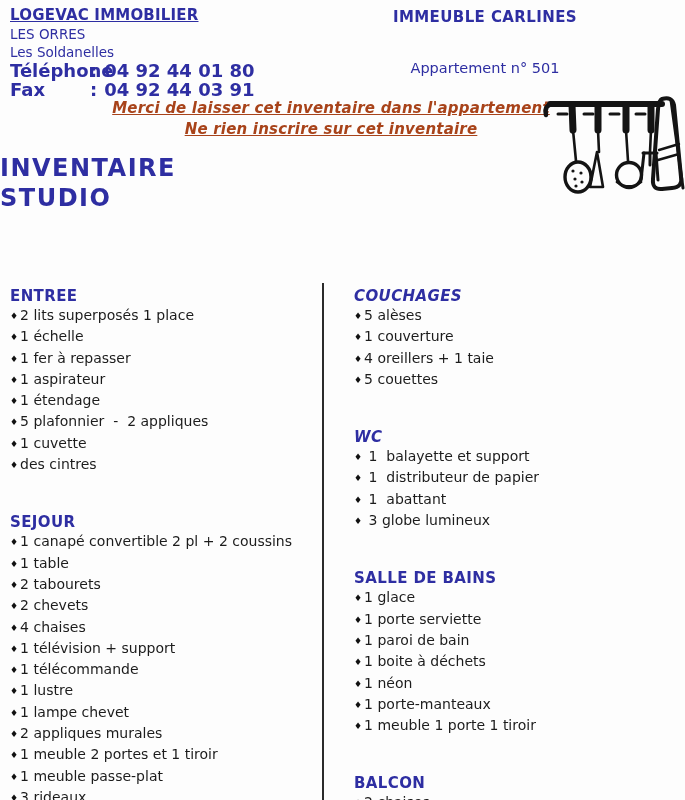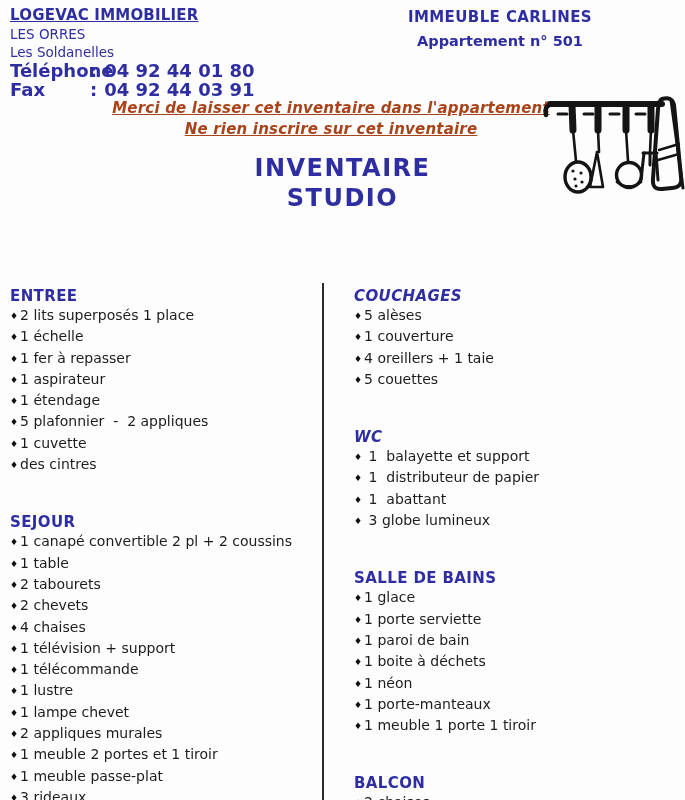--- a/index.html
+++ b/index.html
@@ -11,37 +11,37 @@
 
   
   .header-left{position:absolute;left:10px;top:6px;}
   .agency-name{font-size:15px;font-weight:bold;text-decoration:underline;line-height:19px;letter-spacing:.2px;}
   .agency-line{font-size:13.5px;line-height:18px;}
   .contact-row{display:flex;font-weight:bold;font-size:18px;line-height:19px;}
   .contact-label{width:80px;}
   .contact-sep{margin-right:7px;}
 
   
-  .header-right{position:absolute;left:375px;top:8px;width:250px;text-align:center;}
+  .header-right{position:absolute;left:360px;top:8px;width:250px;text-align:center;}
   .building-name{font-size:15px;font-weight:bold;letter-spacing:.4px;}
-  .apartment{font-size:14.5px;font-weight:bold;margin-top:7px;}
+  .apartment{font-size:14.5px;font-weight:normal;margin-top:34px;}
 
   
   .notice{position:absolute;top:98px;left:0;width:662px;text-align:center;}
   .notice-line{
     color:#a8431a;font-size:15px;font-weight:bold;font-style:italic;
     text-decoration:underline;line-height:21px;letter-spacing:.2px;
   }
 
   
   .drawing{position:absolute;left:538px;top:90px;width:147px;height:110px;}
 
   
   .title{
-    position:absolute;top:153px;left:0;width:685px;text-align:center;
+    position:absolute;top:153px;left:0;width:685px;
     font-weight:bold;font-size:24px;line-height:30px;letter-spacing:1.5px;color:#2e2ea2;
   }
 
   
   .columns{position:absolute;top:283px;left:10px;right:0;bottom:0;display:flex;}
   .col-left{width:312px;padding-top:4px;box-sizing:border-box;}
   .col-right{flex:1;border-left:2px solid #2b2b2b;padding:4px 0 0 30px;box-sizing:border-box;}
   .section{margin-bottom:37px;}
   .section-heading{font-size:15px;font-weight:bold;line-height:19px;color:#2e2ea2;letter-spacing:.4px;}
   .section-heading.italic{font-style:italic;}

